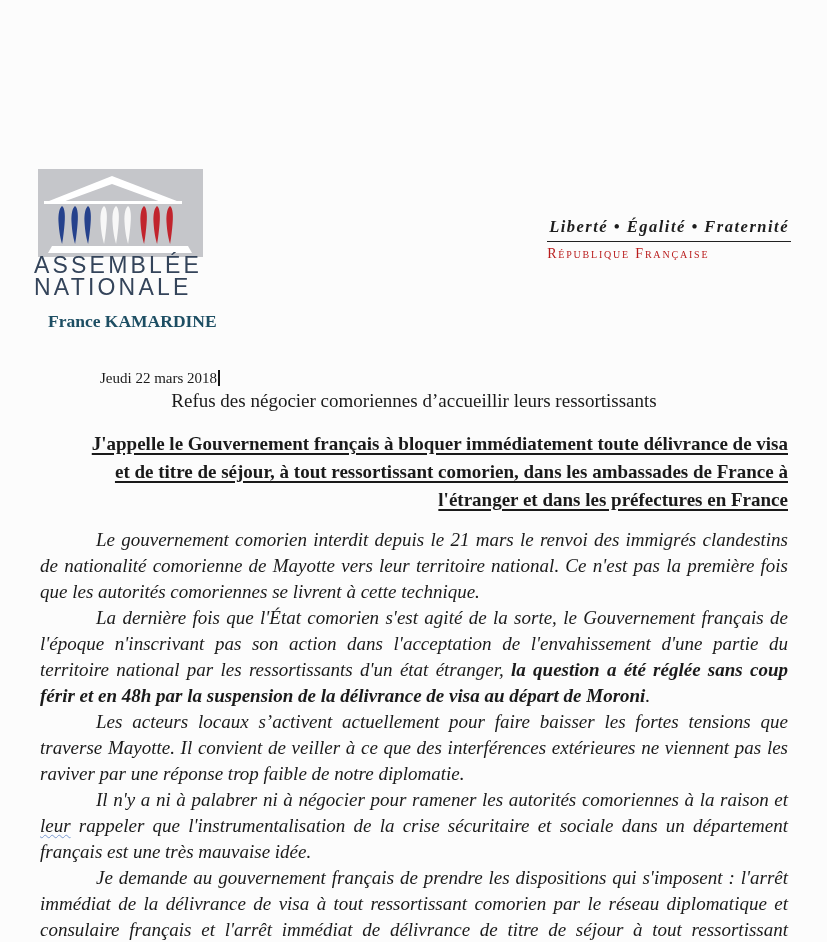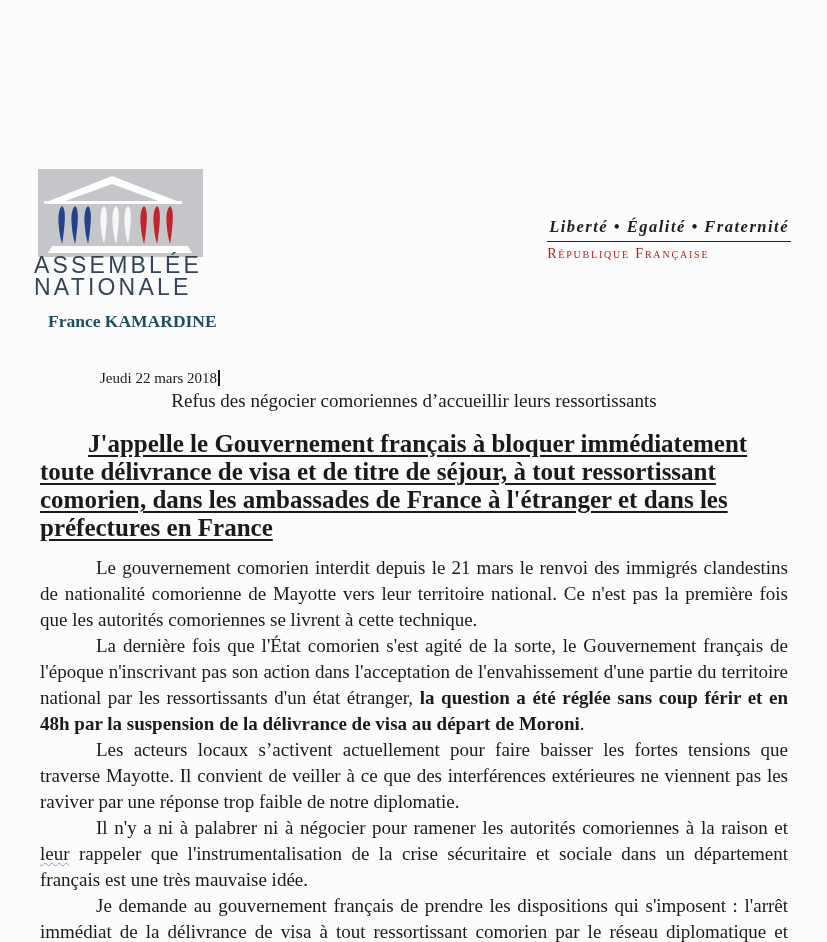--- a/index.html
+++ b/index.html
@@ -36,27 +36,27 @@
   .republic-name{
     margin-top:4px;font-variant:small-caps;font-size:14px;letter-spacing:1.8px;
     color:#b91c1c;white-space:nowrap;
   }
   
   .doc{position:absolute;left:40px;top:370px;width:748px;}
   .date-line{font-size:15px;margin-left:60px;}
   .cursor{display:inline-block;width:1.5px;height:16px;background:#111;vertical-align:-3px;margin-left:1px;}
   .subject{text-align:center;font-size:19px;margin-top:3px;}
   .headline{
-    margin-top:18px;text-align:left;font-weight:bold;font-size:25px;line-height:28px;
+    margin-top:18px;text-align:right;font-weight:bold;font-size:19px;line-height:28px;
     text-decoration:underline;text-decoration-thickness:1.5px;text-underline-offset:3px;
     text-indent:48px;
   }
   .paragraphs{margin-top:13px;}
   .paragraphs p{
-    margin:0;text-align:justify;font-size:19px;line-height:26px;text-indent:56px;
+    margin:0;text-align:justify;font-size:19px;line-height:26px;text-indent:56px;font-style:italic;
   }
   .paragraphs .b{font-weight:bold;}
   .paragraphs .sq{
     text-decoration-line:underline;text-decoration-style:wavy;
     text-decoration-color:var(--squiggle,#7b9bd2);text-decoration-thickness:1px;
     text-underline-offset:2px;
   }
 </style>
 </head>
 <body>

